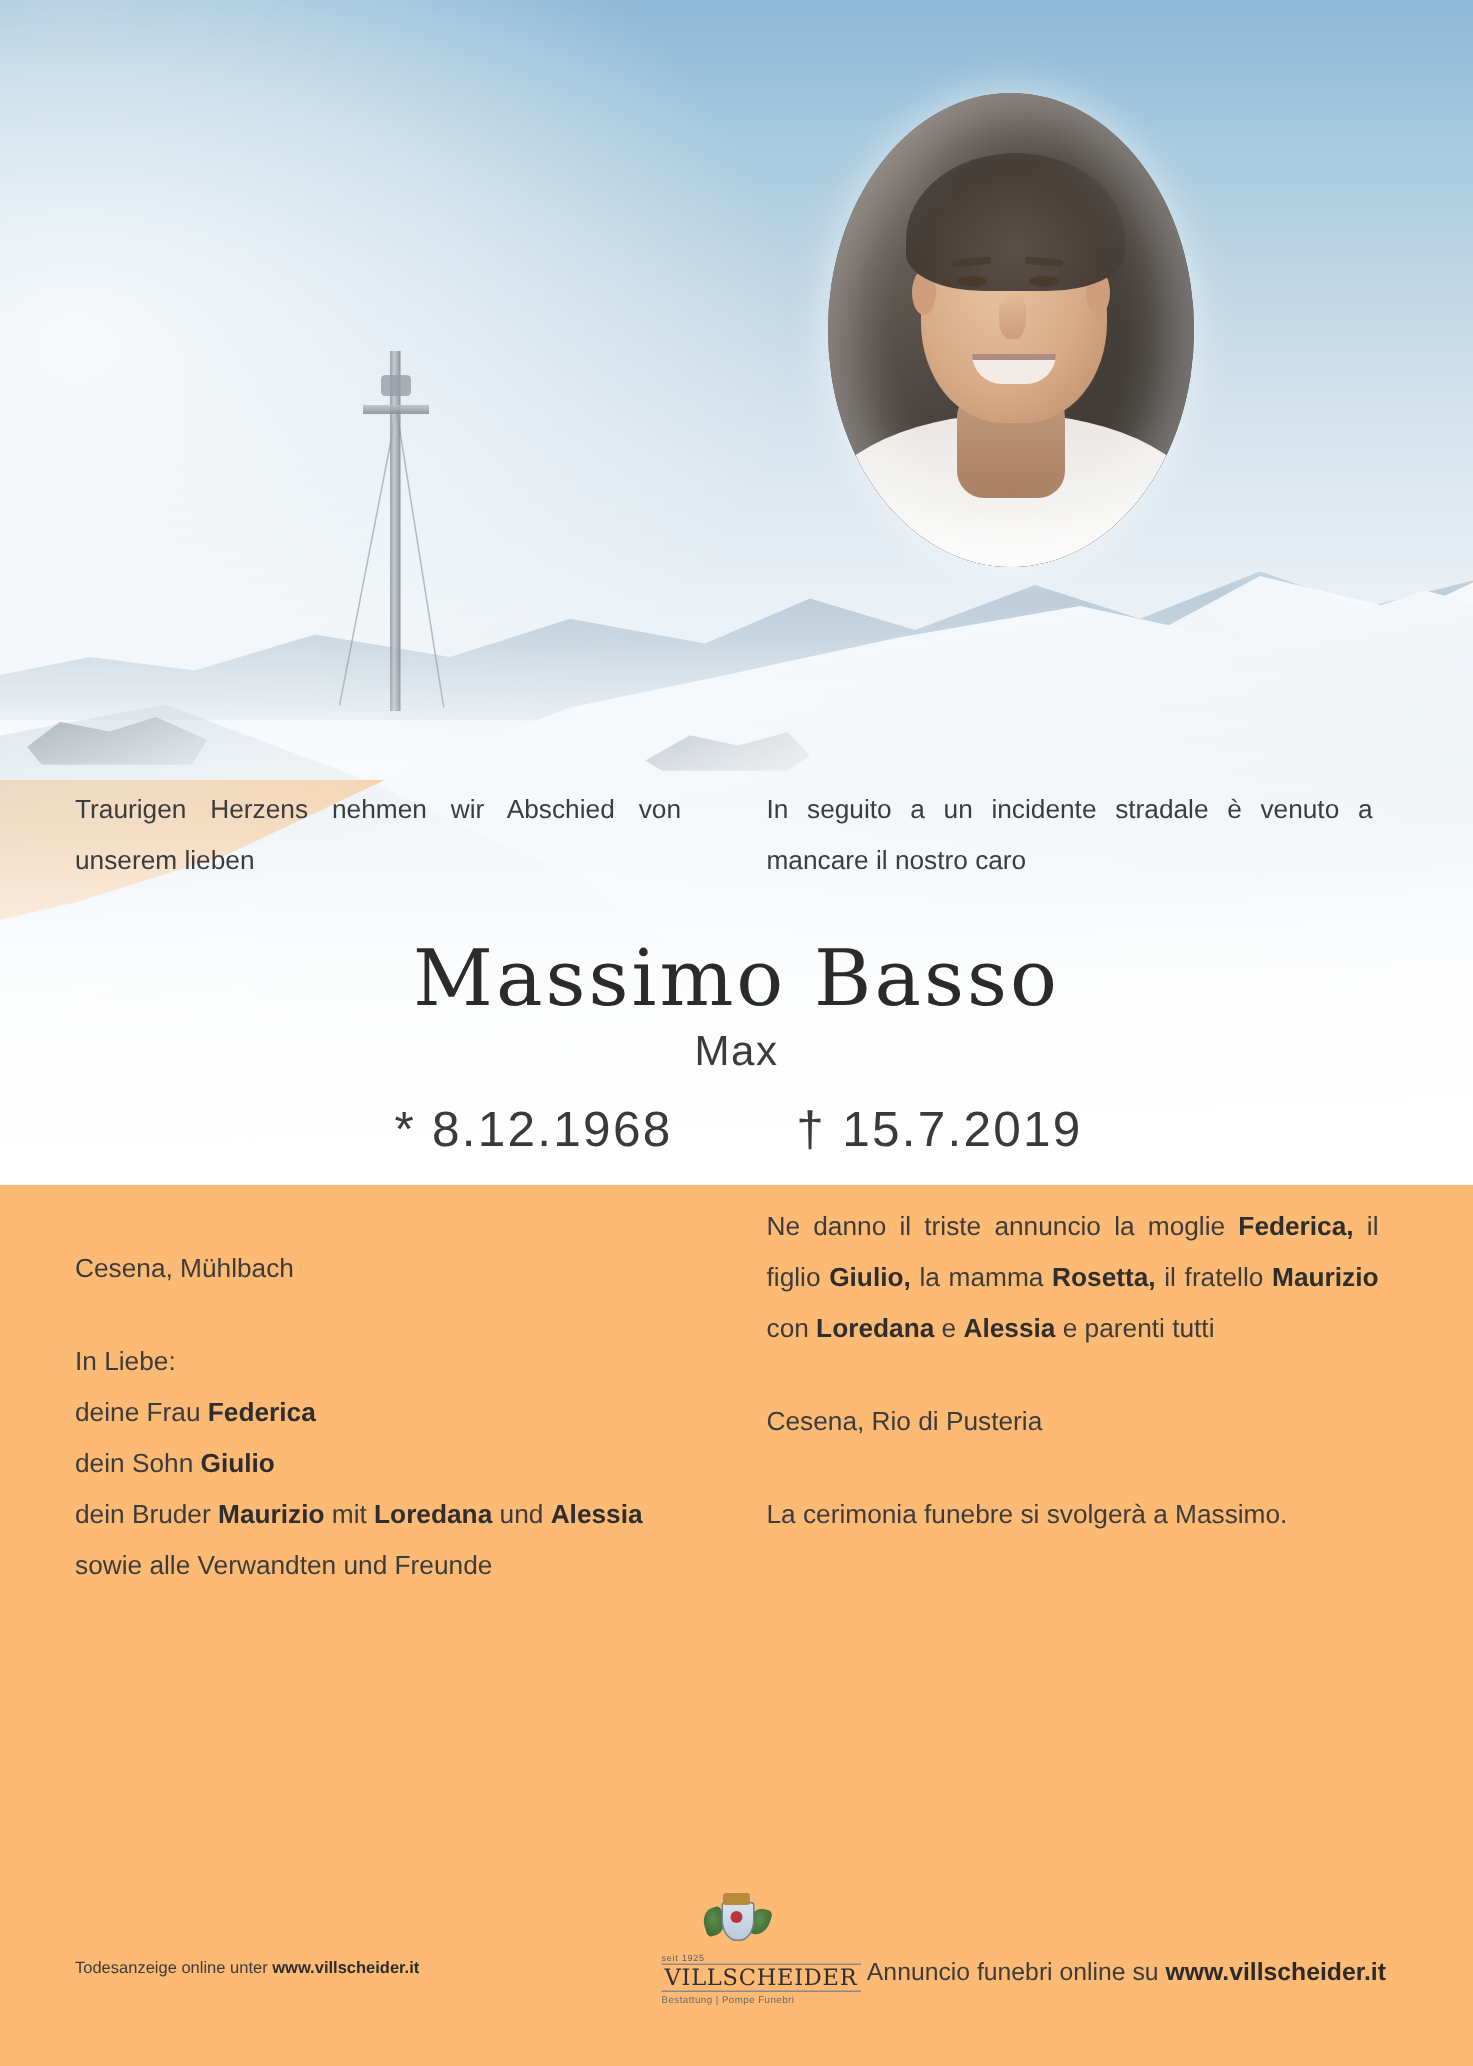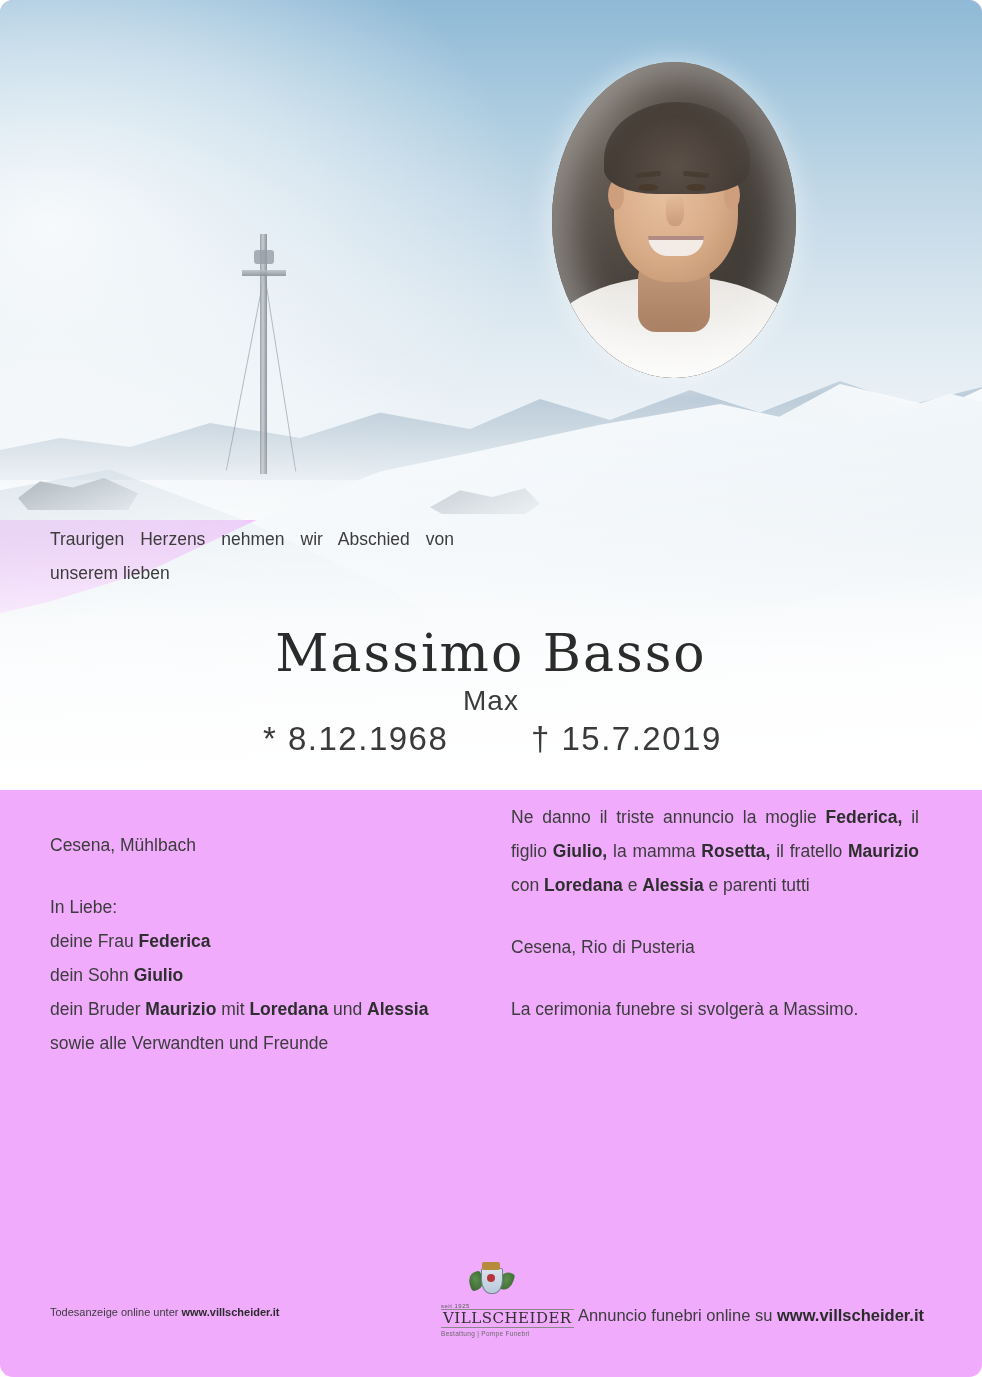--- a/index.html
+++ b/index.html
@@ -9,22 +9,21 @@
   }
   body {
     font-family: "Liberation Sans", sans-serif;
     color: #3a3a3a;
   }
   .page {
     position: relative;
     width: 982px;
     height: 1377px;
     overflow: hidden;
-    background: #f0abfc;
-    border-radius: 13px;
+    background: #fdba74;
   }
 
   
   .hero {
     position: absolute;
     left: 0; top: 0;
     width: 982px;
     height: 790px;
     overflow: hidden;
   }
@@ -223,20 +222,21 @@
     font-weight: 400;
   }
   .nickname {
     font-size: 28px;
     color: #3b3b3b;
     line-height: 38px;
     margin-top: -2px;
     letter-spacing: 1px;
   }
   .dates {
+    margin-top: 14px;
     font-size: 33px;
     color: #3a3a3a;
     letter-spacing: 1.5px;
   }
   .dates .birth { display: inline-block; width: 260px; text-align: center; }
   .dates .death { display: inline-block; width: 260px; text-align: center; }
 
   .col-left, .col-right {
     position: absolute;
     font-size: 17.5px;
@@ -348,20 +348,21 @@
     <div class="brow-l"></div>
     <div class="brow-r"></div>
     <div class="eye-l"></div>
     <div class="eye-r"></div>
     <div class="nose"></div>
     <div class="mouth"></div>
     <div class="blur-ring"></div>
   </div>
 
   <div class="intro-left">Traurigen Herzens nehmen wir Abschied von unserem lieben</div>
+  <div class="intro-right">In seguito a un incidente stradale è venuto a mancare il nostro caro</div>
 
   <div class="name-block">
     <div class="full-name">Massimo Basso</div>
     <div class="nickname">Max</div>
     <div class="dates">
       <span class="birth">* 8.12.1968</span>
       <span class="death">† 15.7.2019</span>
     </div>
   </div>
 

